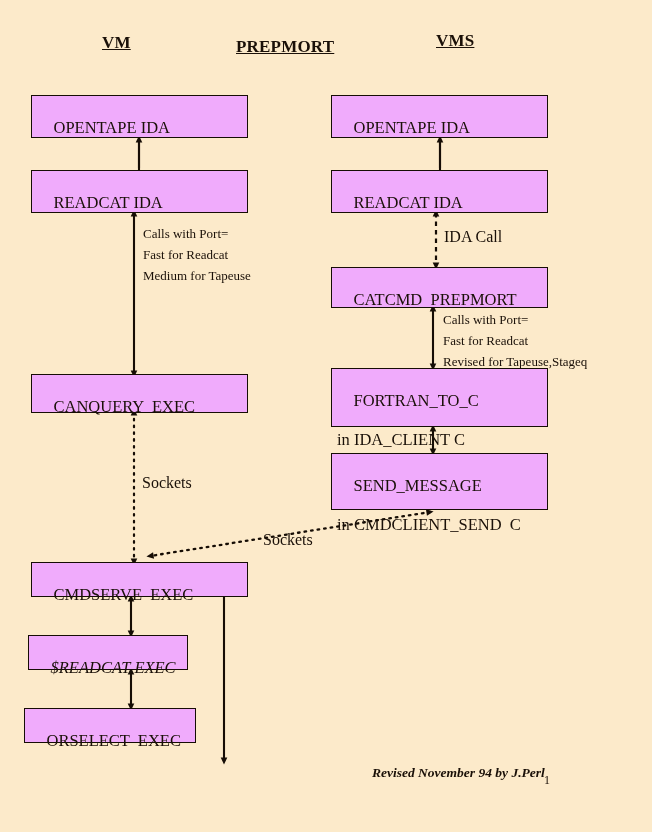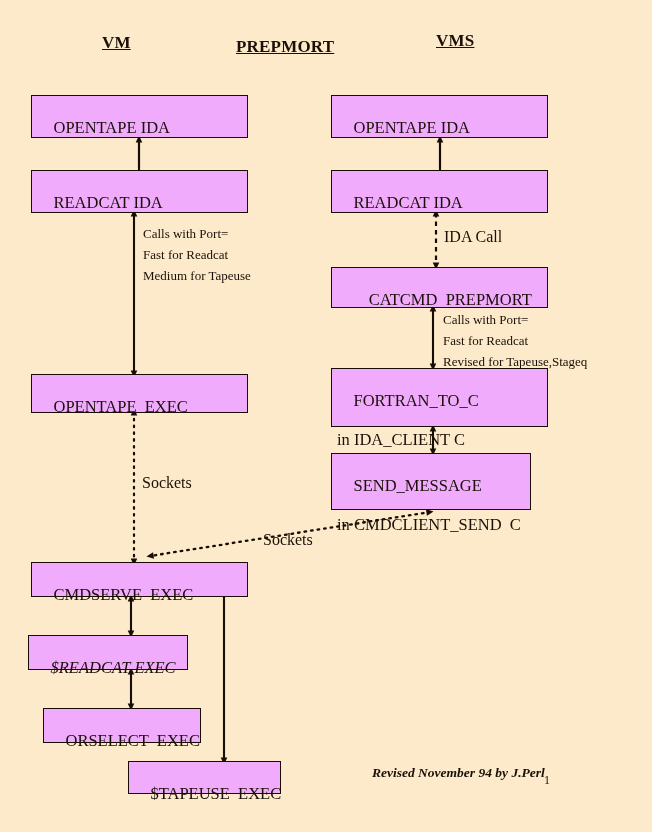--- a/index.html
+++ b/index.html
@@ -126,57 +126,54 @@
 
   <div class="node" style="left:31px; top:95px; width:217px; height:43px;">
     <span>OPENTAPE IDA</span>
   </div>
 
   <div class="node" style="left:31px; top:170px; width:217px; height:43px;">
     <span>READCAT IDA</span>
   </div>
 
   <div class="node" style="left:31px; top:374px; width:217px; height:39px;">
-    <span>OPENTAPE  EXEC</span>
+    <span>CANQUERY  EXEC</span>
   </div>
 
   <div class="node" style="left:31px; top:562px; width:217px; height:35px;font-family:Liberation Serif, serif;">
     <span>CMDSERVE  EXEC</span>
   </div>
 
   <div class="node" style="left:28px; top:635px; width:160px; height:35px;font-style:italic;">
     <span>$READCAT EXEC</span>
   </div>
 
-  <div class="node" style="left:43px; top:708px; width:158px; height:35px;">
+  <div class="node" style="left:24px; top:708px; width:172px; height:35px;">
     <span>ORSELECT  EXEC</span>
   </div>
 
-  <div class="node" style="left:128px; top:761px; width:153px; height:33px;">
-    <span>$TAPEUSE  EXEC</span>
-  </div>
 
   <div class="node" style="left:331px; top:95px; width:217px; height:43px;">
     <span>OPENTAPE IDA</span>
   </div>
 
   <div class="node" style="left:331px; top:170px; width:217px; height:43px;">
     <span>READCAT IDA</span>
   </div>
 
-  <div class="node" style="left:331px; top:267px; width:217px; height:41px;text-align:center;">
+  <div class="node" style="left:331px; top:267px; width:217px; height:41px;">
     <span>CATCMD  PREPMORT</span>
   </div>
 
   <div class="node" style="left:331px; top:368px; width:217px; height:59px;">
     <span>FORTRAN_TO_C</span>
     <span class="l2">in IDA_CLIENT C</span>
   </div>
 
-  <div class="node" style="left:331px; top:453px; width:200px; height:57px;">
+  <div class="node" style="left:331px; top:453px; width:217px; height:57px;">
     <span>SEND_MESSAGE</span>
     <span class="l2">in CMDCLIENT_SEND  C</span>
   </div>
 
   <div class="note" style="left:143px; top:224px;">Calls with Port=</div>
   <div class="note" style="left:143px; top:245px;">Fast for Readcat</div>
   <div class="note" style="left:143px; top:266px;">Medium for Tapeuse</div>
 
   <div class="note-lg" style="left:444px; top:228px;">IDA Call</div>
 

